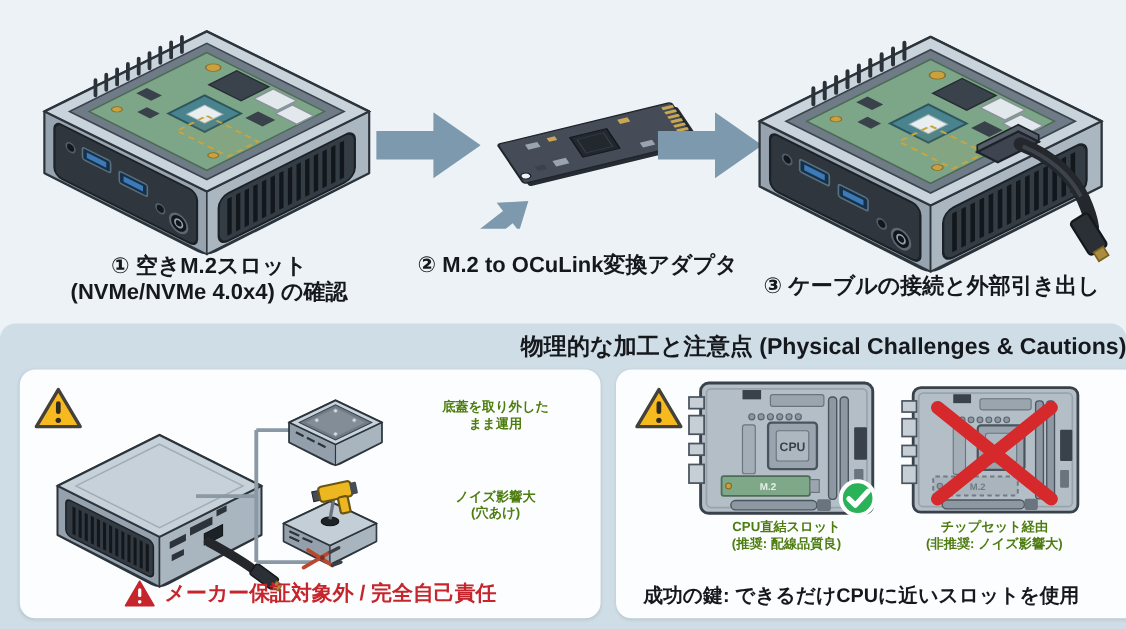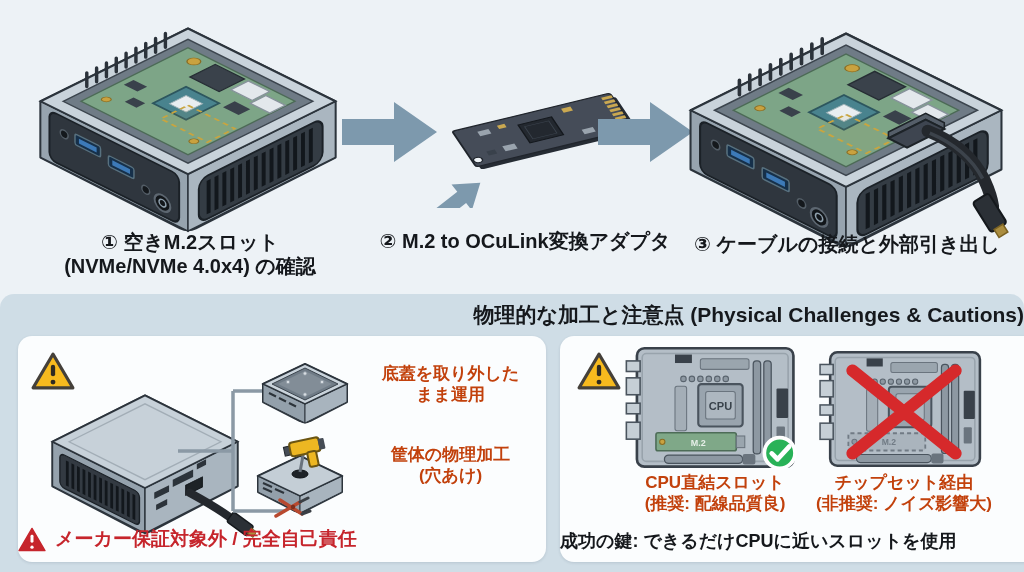--- a/index.html
+++ b/index.html
@@ -3,47 +3,47 @@
 <meta charset="utf-8">
 <style>
   *{margin:0;padding:0;box-sizing:border-box}
   html,body{width:1024px;height:572px}
   body{font-family:"Liberation Sans","DejaVu Sans",sans-serif;position:relative;background:#edf2f6;overflow:hidden}
   .abs{position:absolute}
   svg{display:block}
   .caption{position:absolute;font-weight:bold;color:#15181c;text-align:center;white-space:pre-line;line-height:1.22;font-size:20px}
   #caption-1{left:28px;top:230px;width:324px}
   #caption-2{left:350px;top:229px;width:350px}
-  #caption-3{left:680px;top:232px;width:334px}
+  #caption-3{left:680px;top:248px;width:334px}
   #fig-step1{left:22px;top:8px}
   #fig-step2{left:425px;top:58px}
   #fig-step3{left:672px;top:12px}
   #arrow-1{left:342px;top:102px}
   #arrow-2{left:598px;top:102px}
   #bottom-band{left:0;top:294px;width:1024px;height:278px;background:#cfdde6;border-radius:14px 14px 0 0}
   #section-title{position:absolute;left:0;top:301px;width:1024px;text-align:right;font-size:21px;font-weight:bold;color:#15181c}
   .panel{position:absolute;background:#fbfdfe;border-radius:14px;box-shadow:0 1px 3px rgba(40,60,80,.14)}
   #left-panel{left:18px;top:336px;width:528px;height:226px}
   #right-panel{left:560px;top:336px;width:492px;height:226px}
-  .sublabel{position:absolute;font-weight:bold;color:#c2410c;text-align:center;white-space:pre-line;font-size:17px;line-height:1.25}
+  .sublabel{position:absolute;font-weight:bold;color:#4d7c0f;text-align:center;white-space:pre-line;font-size:12px;line-height:1.25}
   #lp-warn{position:absolute;left:12px;top:14px}
   #lp-pc{position:absolute;left:16px;top:26px}
   #lp-bracket{position:absolute;left:160px;top:30px}
   #lp-caseA{position:absolute;left:237px;top:16px}
   #lp-labelA{left:330px;top:27px;width:205px}
   #lp-caseB{position:absolute;left:230px;top:88px}
   #lp-labelB{left:330px;top:108px;width:205px}
-  #lp-warning{position:absolute;left:0;top:190px;width:528px;display:flex;align-items:center;gap:9px}
+  #lp-warning{position:absolute;left:0;top:190px;width:528px;display:flex;align-items:center;justify-content:center;gap:9px}
   #lp-warning-text{color:#c6252c;font-size:19px;font-weight:bold}
   #rp-warn{position:absolute;left:16px;top:14px}
   #rp-board-good{position:absolute;left:62px;top:8px}
   #rp-board-bad{position:absolute;left:256px;top:12px}
   #rp-label-good{left:50px;top:136px;width:210px}
   #rp-label-bad{left:246px;top:136px;width:196px}
-  #rp-key{position:absolute;left:0;top:193px;width:446px;text-align:left;font-weight:bold;font-size:18px;color:#15181c}
+  #rp-key{position:absolute;left:0;top:193px;width:446px;text-align:center;font-weight:bold;font-size:18px;color:#15181c}
 </style>
 </head>
 <body>
 
 <svg width="0" height="0" style="position:absolute" aria-hidden="true">
   <defs>
     <polygon id="blk-arrow" points="0,17 52,17 52,0 95,30 52,60 52,43 0,43" fill="#7d99ad"></polygon>
 
     <g id="warn-tri">
       <path d="M30,5 L56,49 L4,49 Z" fill="#f7ba1e" stroke="#44403a" stroke-width="4" stroke-linejoin="round"></path>
@@ -257,21 +257,21 @@
       <rect x="-14" y="-8" width="30" height="14" rx="3" fill="#edb722" stroke="#6b5512" stroke-width="2"></rect>
       <rect x="2" y="5" width="9" height="15" rx="2" fill="#edb722" stroke="#6b5512" stroke-width="2"></rect>
       <rect x="15" y="-6" width="6" height="11" rx="1" fill="#454c55"></rect>
     </g>
     <g>
       <path d="M28,92 L52,78 M32,76 L54,90" stroke="#b8492f" stroke-width="3.5" stroke-linecap="round" fill="none"></path>
       <path d="M52,78 L60,74 M54,90 L62,87" stroke="#3a3f45" stroke-width="3" stroke-linecap="round" fill="none"></path>
       <circle cx="45" cy="83" r="2.2" fill="#7e2f1d"></circle>
     </g>
   </svg>
-  <div id="lp-labelB" class="sublabel">筐体の物理加工
+  <div id="lp-labelB" class="sublabel">ノイズ影響大
 (穴あけ)</div>
 
   <div id="lp-warning">
     <svg width="28" height="25" viewBox="0 0 60 54">
         <use href="#red-tri"></use>
       </svg>
     <span id="lp-warning-text">メーカー保証対象外 / 完全自己責任</span>
   </div>
 </div>
 

